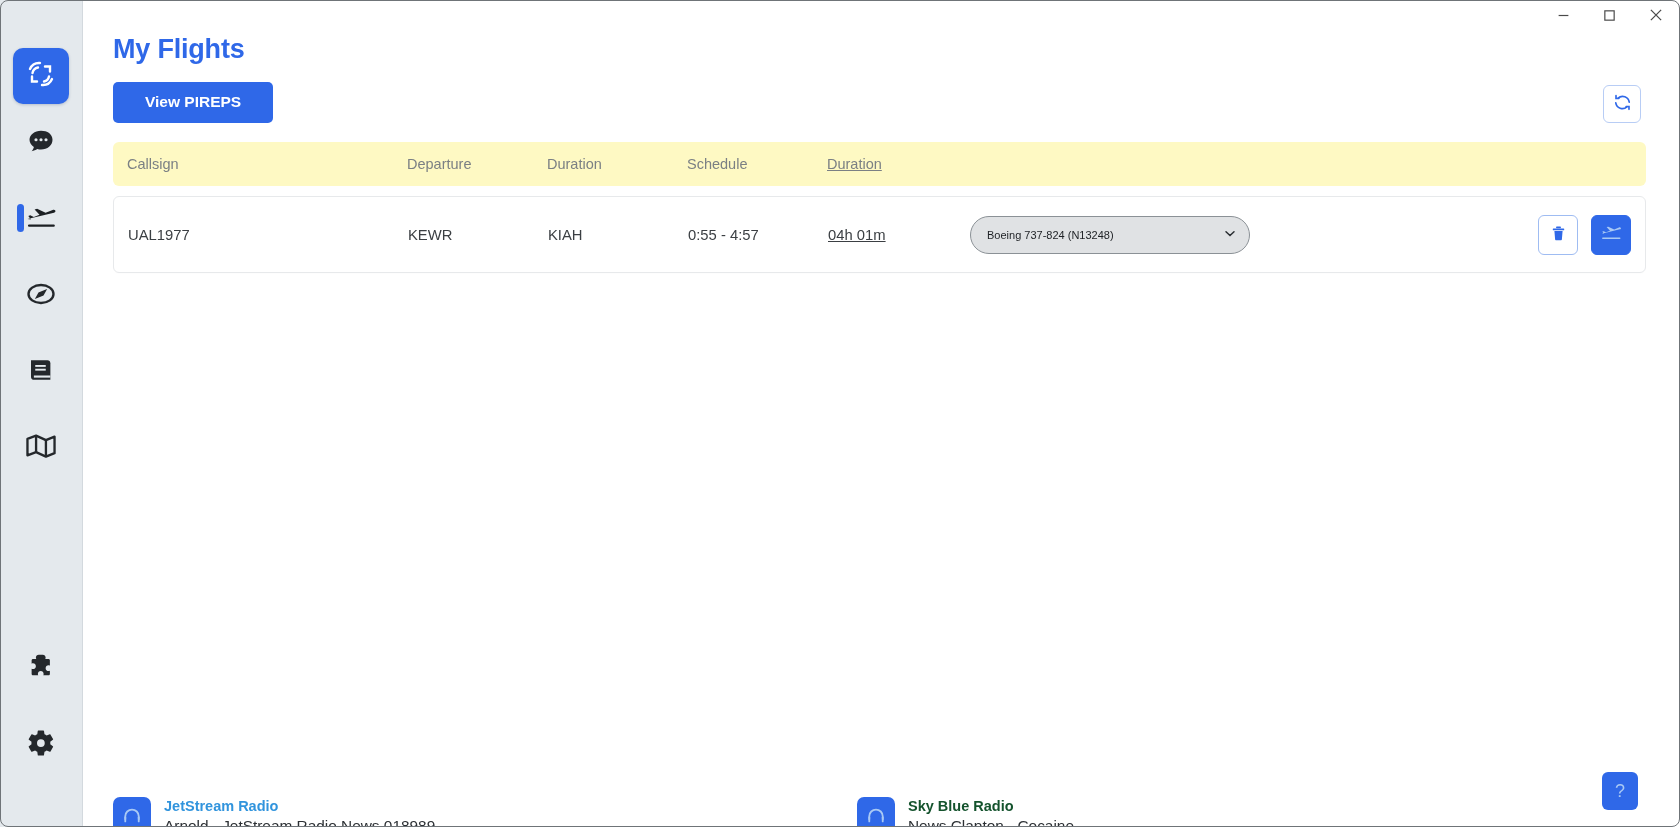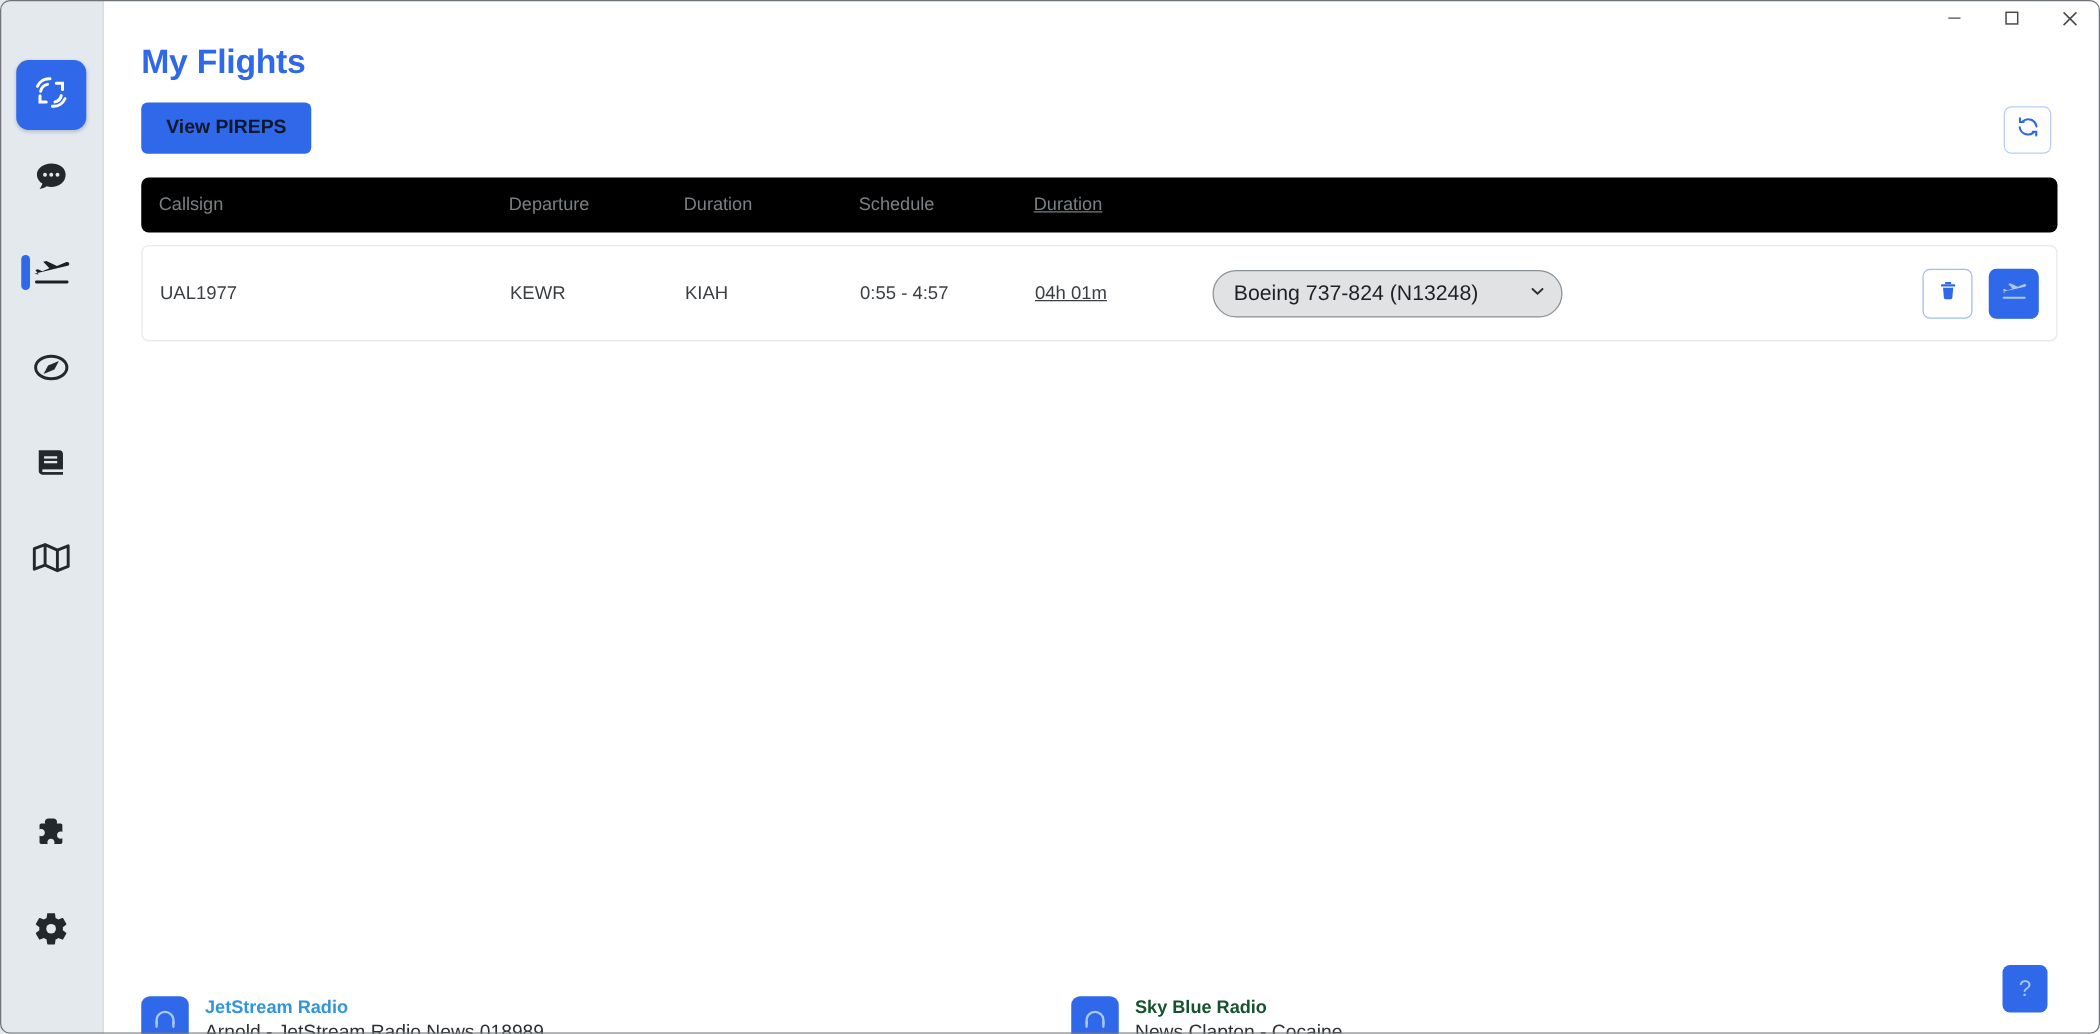--- a/index.html
+++ b/index.html
@@ -95,43 +95,43 @@
     margin-bottom: 17px;
   }
 
   .toolbar-row {
     display: flex;
     align-items: flex-start;
     justify-content: space-between;
   }
   .btn-pireps {
     background: #2f68e8;
-    color: #0f172a;
+    color: #ffffff;
     border: none;
     border-radius: 5px;
     font-size: 15.5px;
     font-weight: bold;
-    padding: 11px 20px 12px;
+    padding: 11px 32px 12px;
     font-family: "Liberation Sans", sans-serif;
   }
   .btn-refresh {
     width: 38px; height: 38px;
     border: 1px solid #b8cdf5;
     border-radius: 6px;
     background: #ffffff;
     color: #2f68e8;
     display: flex; align-items: center; justify-content: center;
     margin-top: 3px;
     margin-right: 5px;
   }
 
   
   .table { margin-top: 19px; }
   .thead {
-    background: #000000;
+    background: #fef9c3;
     border-radius: 6px;
     height: 44px;
     display: flex;
     align-items: center;
     padding: 0 14px;
   }
   .thead .th {
     font-size: 14.5px;
     color: #7b8084;
     font-weight: normal;
@@ -161,21 +161,21 @@
 
   .aircraft-select {
     appearance: none;
     -webkit-appearance: none;
     width: 280px;
     height: 38px;
     border: 1px solid #8b9196;
     border-radius: 19px;
     background: #e0e2e4;
     color: #1d2024;
-    font-size: 17px;
+    font-size: 11px;
     font-family: "Liberation Sans", sans-serif;
     padding: 0 34px 0 16px;
   }
   .select-wrap { position: relative; display: inline-block; }
   .select-wrap .chev {
     position: absolute;
     right: 13px; top: 50%;
     transform: translateY(-50%);
     pointer-events: none;
     color: #2c3034;

